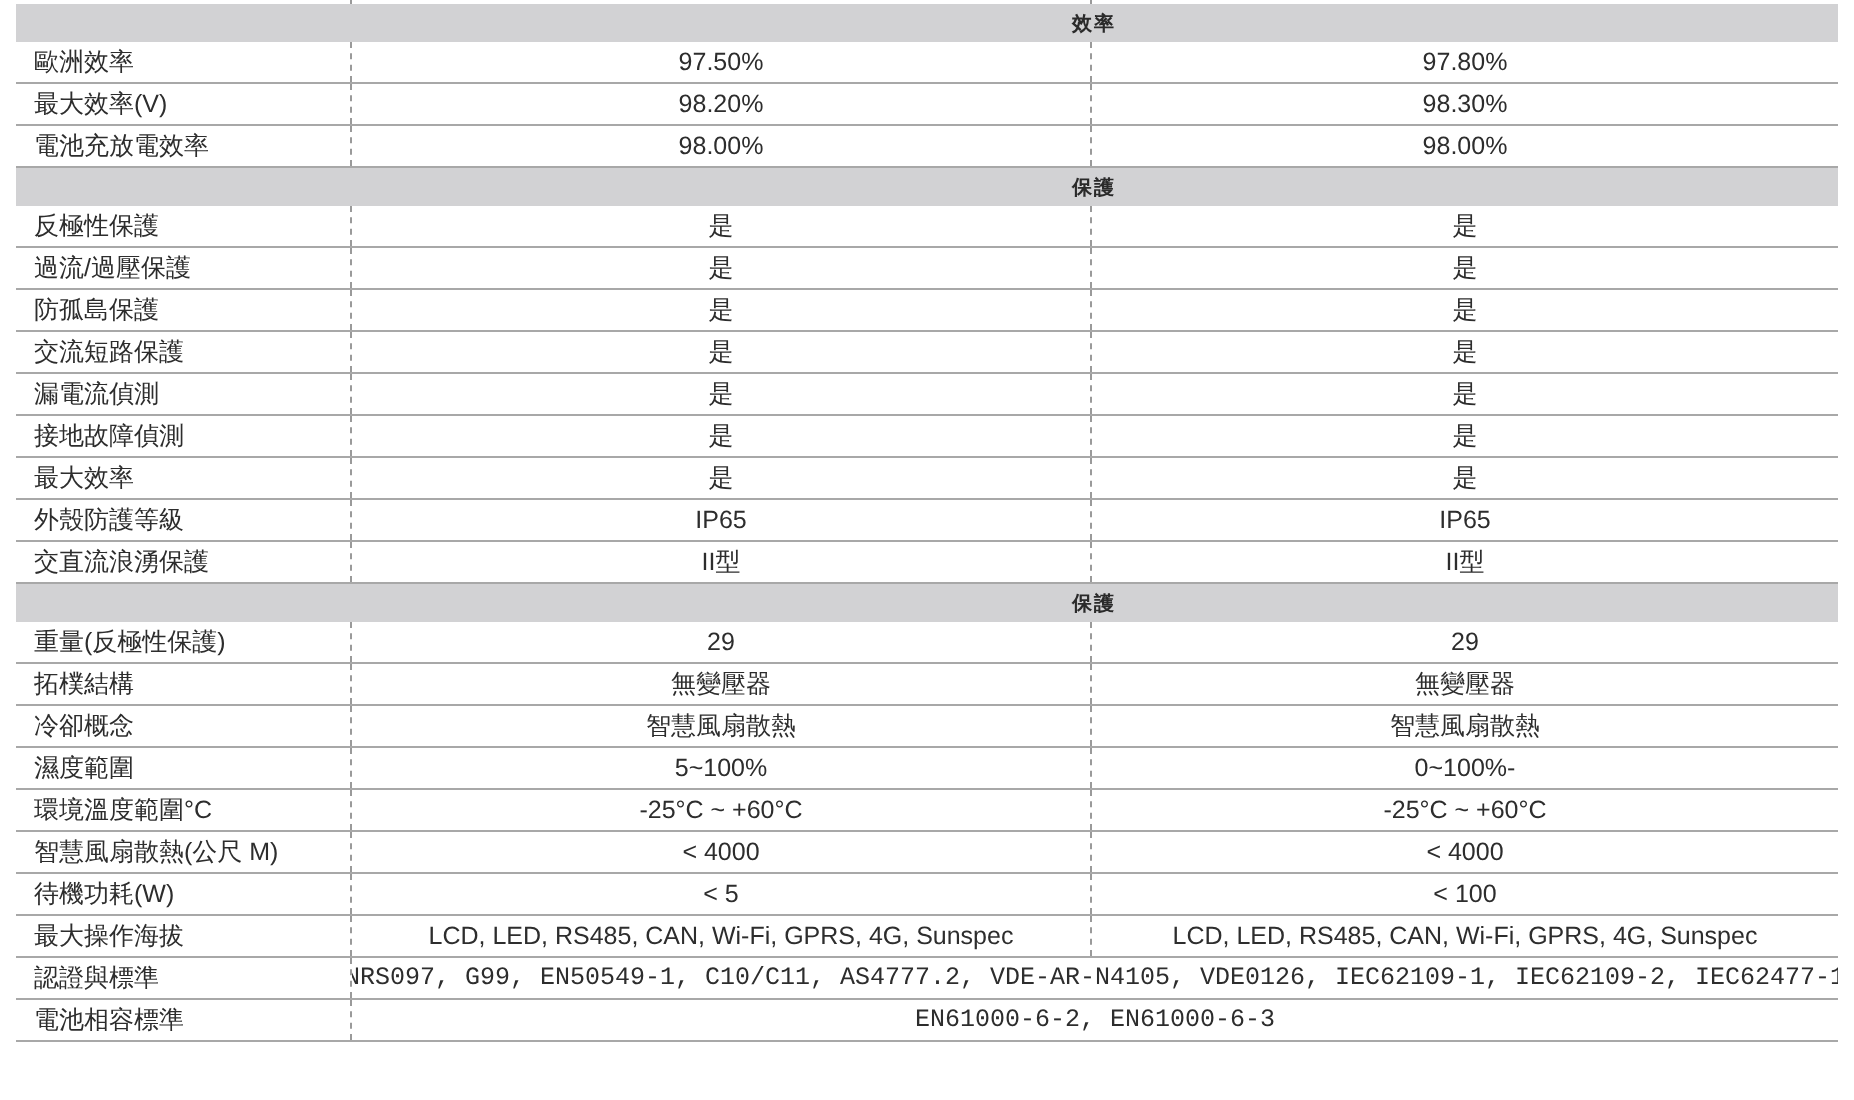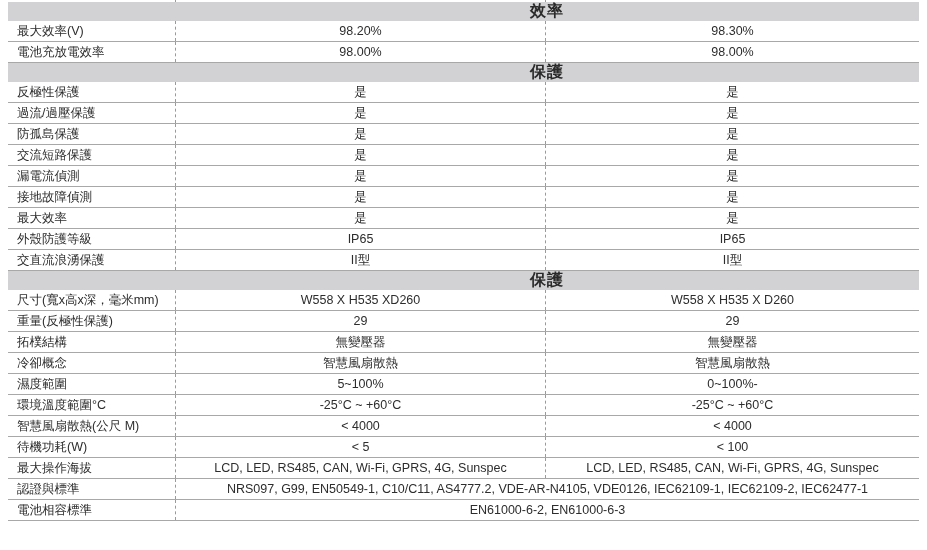--- a/index.html
+++ b/index.html
@@ -25,33 +25,33 @@
   .band{
     height:19px;
     background:#d2d2d4;
     display:flex;
     align-items:center;
   }
   .band .band-label{
     margin-left:167px;
     flex:1;
     text-align:center;
-    font-size:16px;
+    font-size:10px;
     font-weight:700;
     color:#2a2a2a;
     letter-spacing:1px;
   }
   .row{
     height:21px;
     display:grid;
     grid-template-columns:167px 370px 374px;
     box-sizing:border-box;
     border-bottom:1px solid #a8a8a8;
   }
-  .row.span-row{grid-template-columns:167px 744px;}
+  .row.span-row{grid-template-columns:167px 744px;font-family:Liberation Mono, monospace;}
   .cell{
     display:flex;
     align-items:center;
     font-size:12.5px;
     font-weight:500;
     box-sizing:border-box;
     white-space:nowrap;
     overflow:hidden;
   }
   .cell.label{padding-left:9px;justify-content:flex-start;}
@@ -65,20 +65,25 @@
 
 <div class="table" id="spec-table">
   <div class="sliver">
     <div class="c1"></div>
     <div class="c2"></div>
     <div class="c3"></div>
   </div>
 
 <div class="band">
       <div class="band-label">效率</div>
+    </div>
+    <div class="row">
+      <div class="cell label">歐洲效率</div>
+      <div class="cell val">97.50%</div>
+      <div class="cell val">97.80%</div>
     </div>
     <div class="row">
       <div class="cell label">最大效率(V)</div>
       <div class="cell val">98.20%</div>
       <div class="cell val">98.30%</div>
     </div>
     <div class="row">
       <div class="cell label">電池充放電效率</div>
       <div class="cell val">98.00%</div>
       <div class="cell val">98.00%</div>
@@ -128,25 +133,20 @@
     </div>
     <div class="row">
       <div class="cell label">交直流浪湧保護</div>
       <div class="cell val">II型</div>
       <div class="cell val">II型</div>
     </div>
     <div class="band">
       <div class="band-label">保護</div>
     </div>
     <div class="row">
-      <div class="cell label">尺寸(寬x高x深，毫米mm)</div>
-      <div class="cell val">W558 X H535 XD260</div>
-      <div class="cell val">W558 X H535 X D260</div>
-    </div>
-    <div class="row">
       <div class="cell label">重量(反極性保護)</div>
       <div class="cell val">29</div>
       <div class="cell val">29</div>
     </div>
     <div class="row">
       <div class="cell label">拓樸結構</div>
       <div class="cell val">無變壓器</div>
       <div class="cell val">無變壓器</div>
     </div>
     <div class="row">

